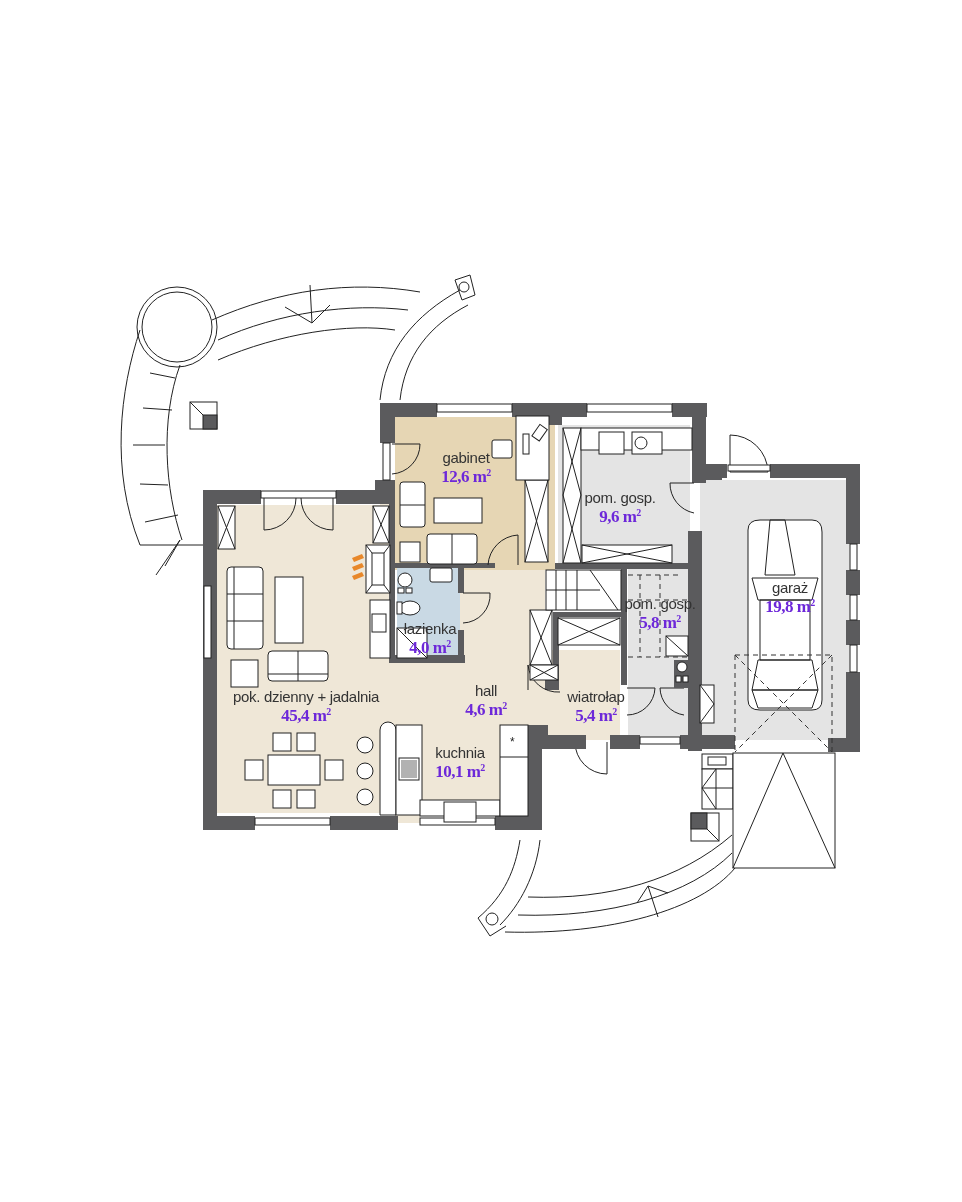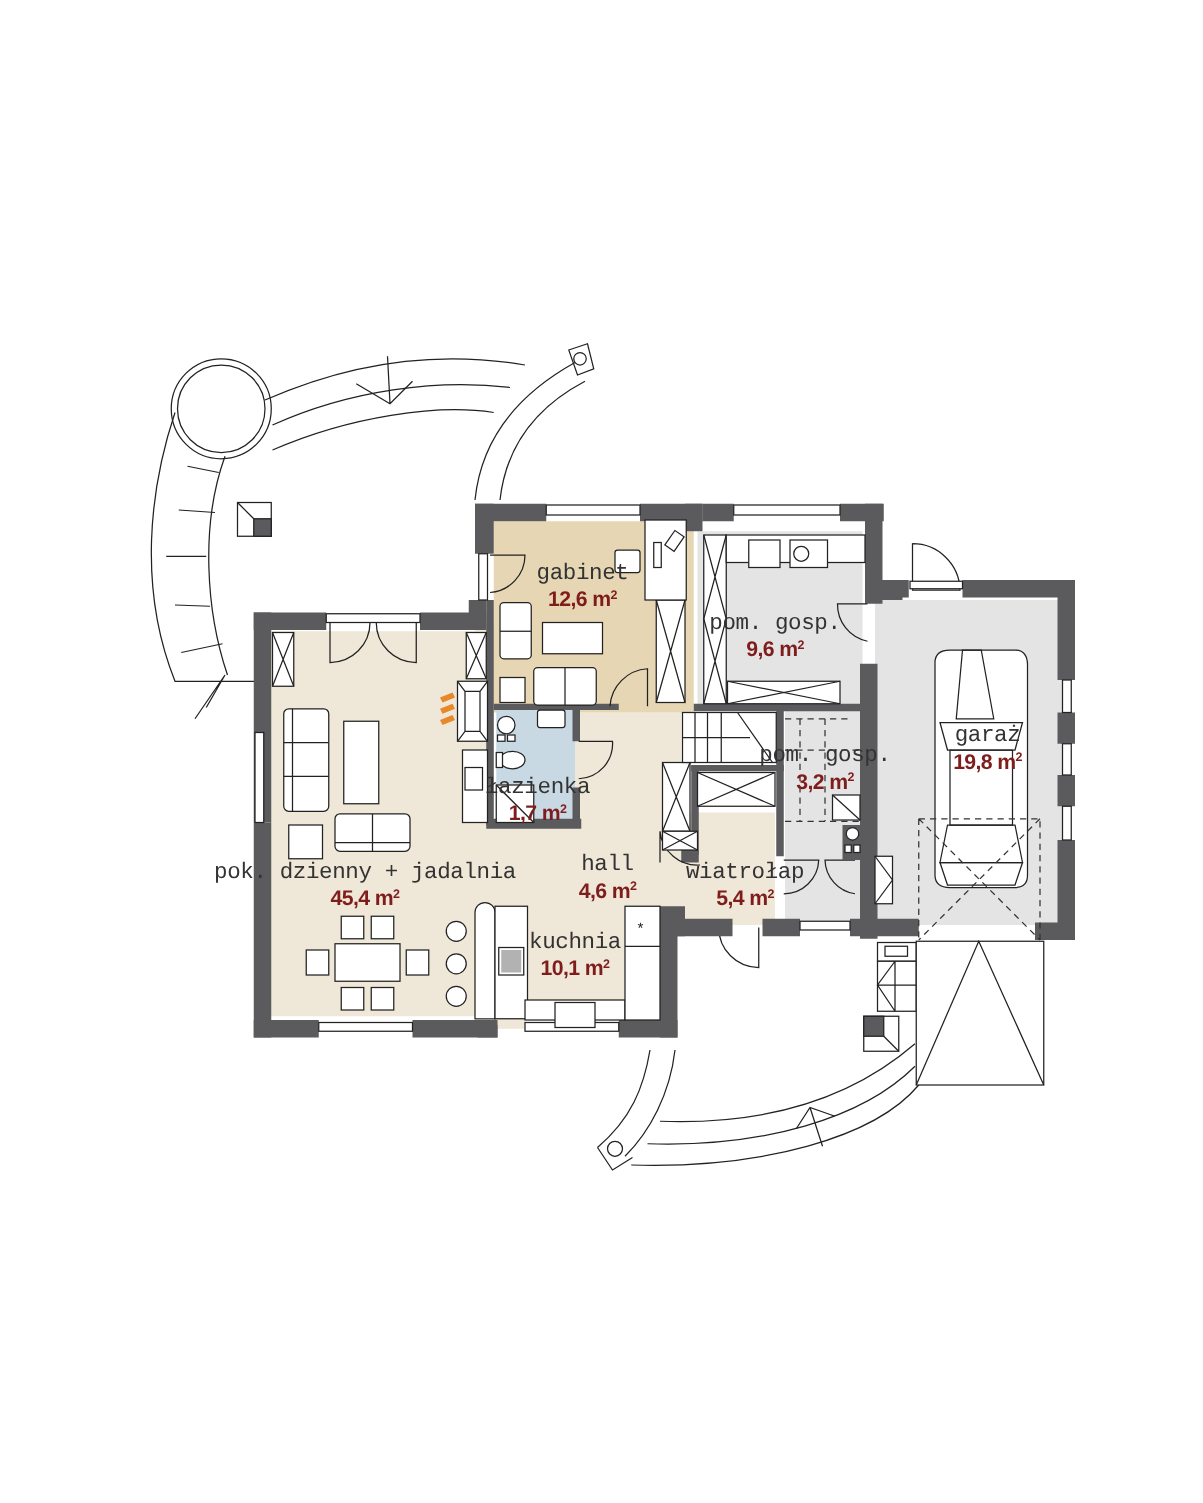--- a/index.html
+++ b/index.html
@@ -1,20 +1,20 @@
 <!DOCTYPE html>
 <html><head>
   <meta charset="utf-8">
   <style>
     html, body { margin: 0; padding: 0; background: #ffffff; }
     body { width: 962px; height: 1202px; position: relative; overflow: hidden; font-family: "Liberation Sans", sans-serif; }
     #plan { position: absolute; left: 0; top: 0; width: 962px; height: 1202px; }
     .room-label { position: absolute; text-align: center; color: #222; transform: translateX(-50%); white-space: nowrap; line-height: 1; }
-    .room-name { font-family: Liberation Mono, monospace; font-size: 18px; font-weight: normal; color: #333; letter-spacing: -0.3px; }
-    .room-area { font-family: Liberation Sans, sans-serif; font-size: 17px; font-weight: bold; color: #7f1d1d; margin-top: 3px; letter-spacing: -0.5px; }
+    .room-name { font-family: Liberation Sans, sans-serif; font-size: 15px; font-weight: normal; color: #333; letter-spacing: -0.3px; }
+    .room-area { font-family: Liberation Serif, serif; font-size: 17px; font-weight: bold; color: #6d28d9; margin-top: 3px; letter-spacing: -0.5px; }
     .room-area sup { font-size: 10px; vertical-align: 6px; }
     .wall { fill: #5b5b5d; }
     .ln { fill: none; stroke: #222; stroke-width: 1; }
     .fw { fill: #ffffff; stroke: #222; stroke-width: 1; }
     .dash { fill: none; stroke: #333; stroke-width: 1; stroke-dasharray: 5 4; }
   </style>
 </head>
 <body>
 
 <svg id="plan" viewBox="0 0 962 1202" xmlns="http://www.w3.org/2000/svg">
@@ -264,39 +264,39 @@
 <div class="room-label" style="left:466px; top:450px;">
   <div class="room-name">gabinet</div>
   <div class="room-area"><span>12,6 m</span><sup>2</sup></div>
 </div>
 <div class="room-label" style="left:620px; top:490px;">
   <div class="room-name">pom. gosp.</div>
   <div class="room-area"><span>9,6 m</span><sup>2</sup></div>
 </div>
 <div class="room-label" style="left:430px; top:621px;">
   <div class="room-name">łazienka</div>
-  <div class="room-area"><span>1,7 m</span><sup>2</sup></div>
+  <div class="room-area"><span>4,0 m</span><sup>2</sup></div>
 </div>
 <div class="room-label" style="left:486px; top:666px;margin-top:17px;">
   <div class="room-name">hall</div>
   <div class="room-area"><span>4,6 m</span><sup>2</sup></div>
 </div>
 <div class="room-label" style="left:660px; top:596px;">
   <div class="room-name">pom. gosp.</div>
-  <div class="room-area"><span>3,2 m</span><sup>2</sup></div>
+  <div class="room-area"><span>5,8 m</span><sup>2</sup></div>
 </div>
 <div class="room-label" style="left:790px; top:580px;">
   <div class="room-name">garaż</div>
   <div class="room-area"><span>19,8 m</span><sup>2</sup></div>
 </div>
 <div class="room-label" style="left:596px; top:689px;">
   <div class="room-name">wiatrołap</div>
   <div class="room-area"><span>5,4 m</span><sup>2</sup></div>
 </div>
-<div class="room-label" style="left:292px; top:689px;">
+<div class="room-label" style="left:306px; top:689px;">
   <div class="room-name">pok. dzienny + jadalnia</div>
   <div class="room-area"><span>45,4 m</span><sup>2</sup></div>
 </div>
 <div class="room-label" style="left:460px; top:745px;">
   <div class="room-name">kuchnia</div>
   <div class="room-area"><span>10,1 m</span><sup>2</sup></div>
 </div>
 <div style="position:absolute; left:510px; top:735px; font-size:12px; color:#222;">*</div>
 
 </body></html>

